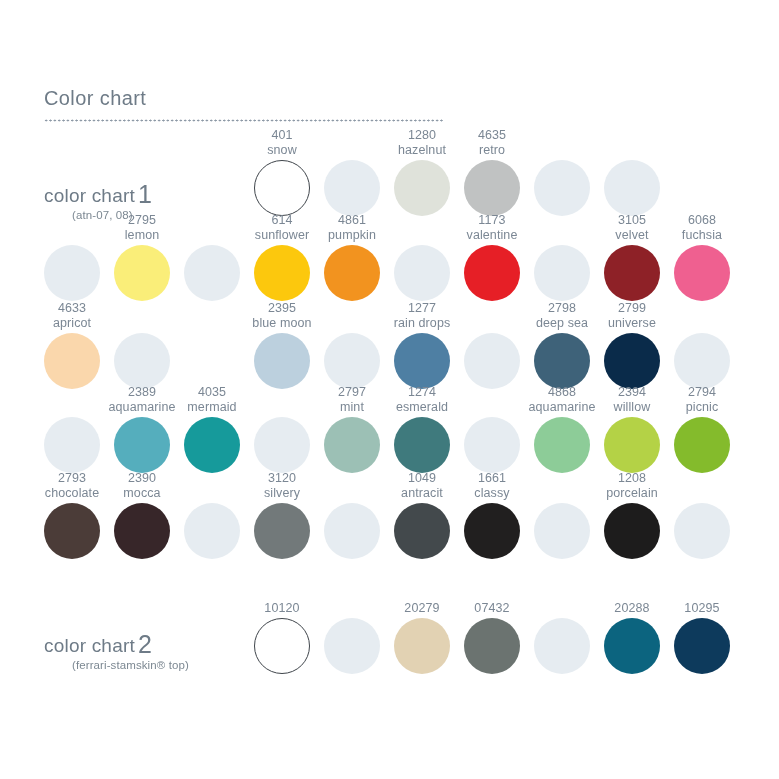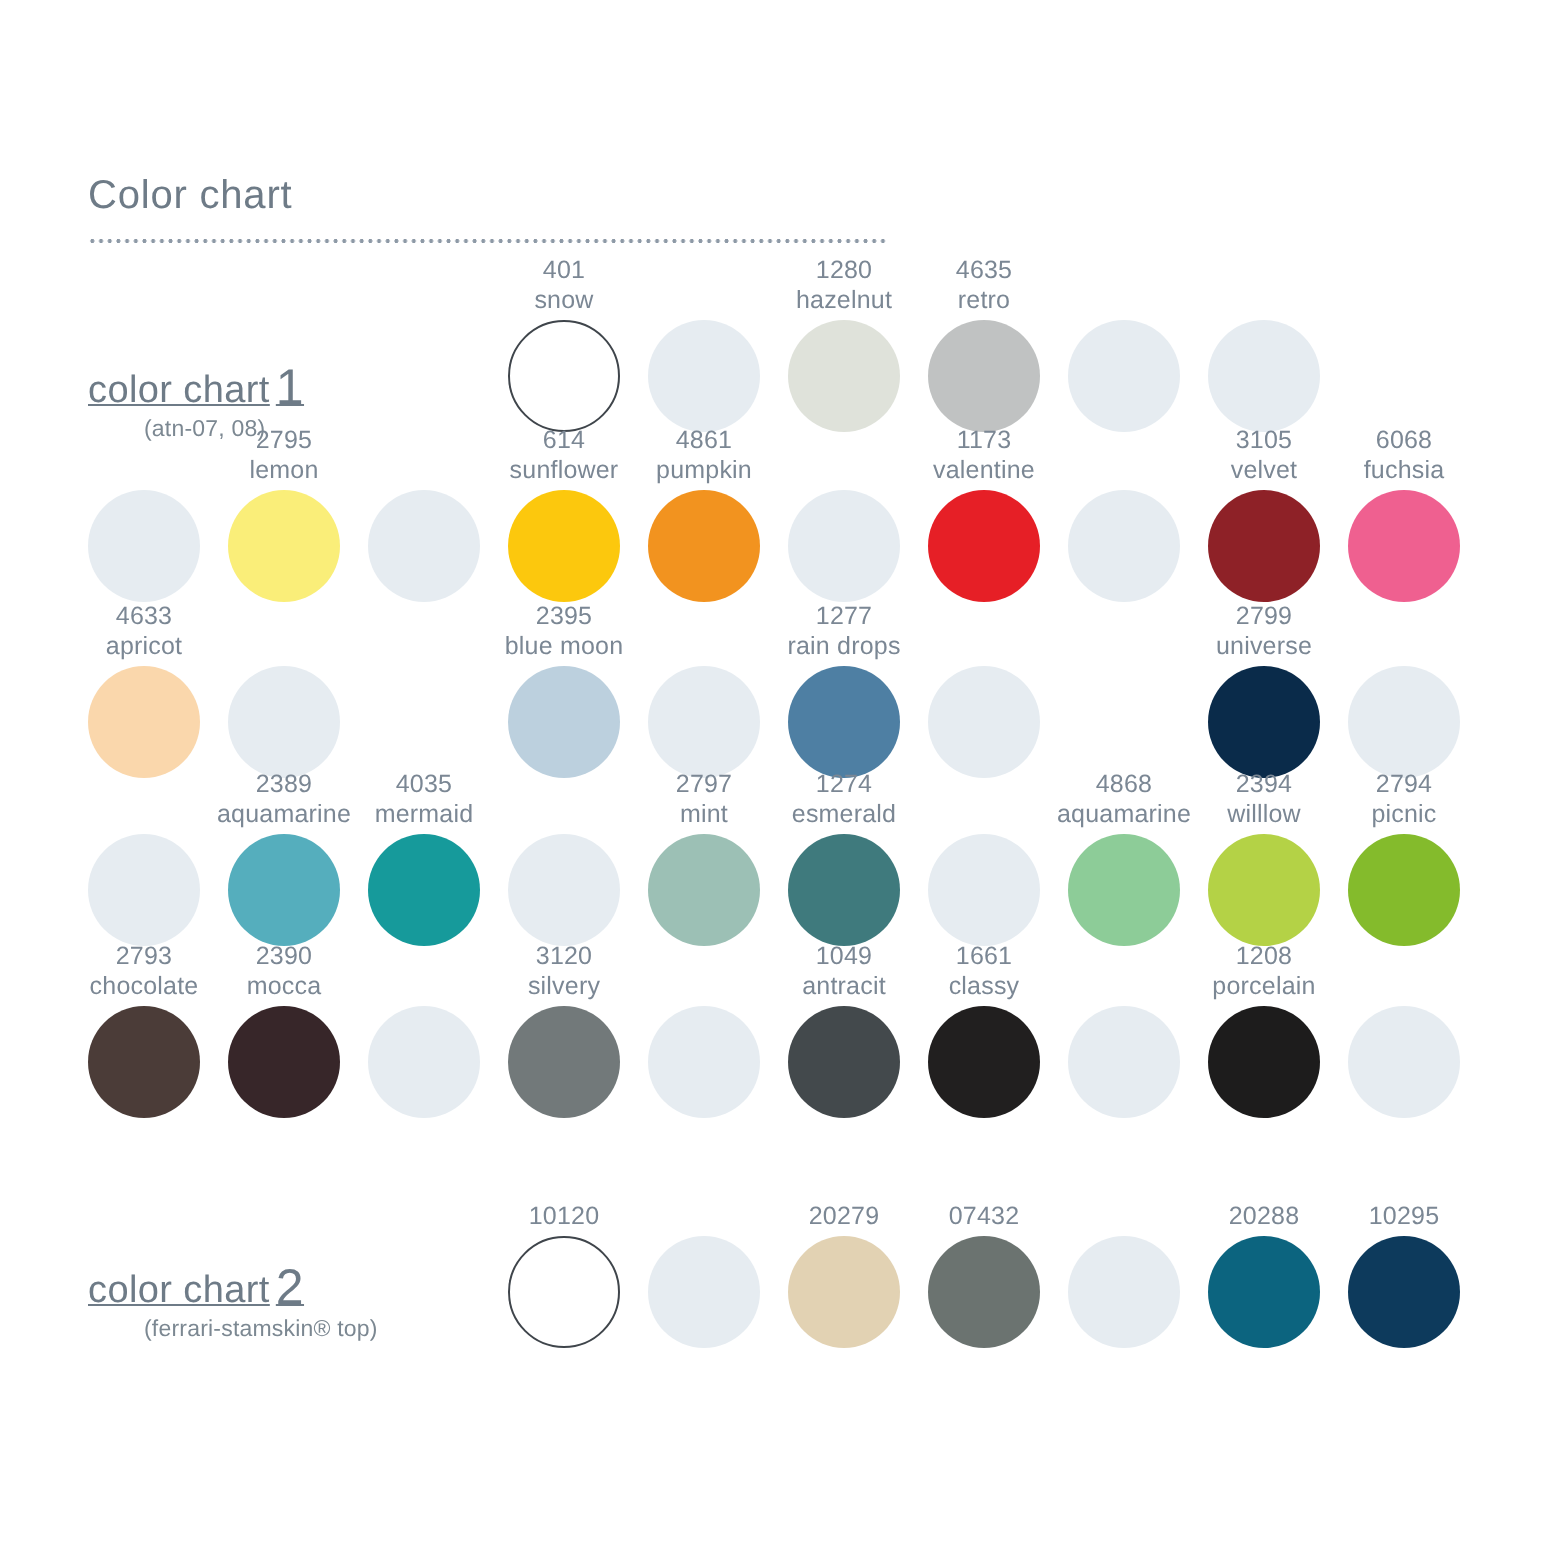--- a/index.html
+++ b/index.html
@@ -53,21 +53,20 @@
   .section-title {
     position: absolute;
     left: 44px;
     white-space: nowrap;
   }
   .section-title .line1 {
     font-size: 19px;
     color: #6e7b87;
     line-height: 22px;
     letter-spacing: 0.2px;
-    text-decoration: underline;
   }
   .section-title .line1 .num {
     font-size: 25px;
     vertical-align: -1px;
     margin-left: 3px;
     color: #6e7b87;
   }
   .section-title .line2 {
     font-size: 11.5px;
     color: #7c8892;
@@ -261,20 +260,27 @@
         <div class="cell" style="left: 350px;">
           <div class="cap">
             <span class="code">1277</span>
             <span class="nm">rain drops</span>
           </div>
           <div class="dot" title="1277 rain drops" style="background: rgb(78, 127, 163);"></div>
         </div>
         <div class="cell" style="left: 420px;">
           <div class="dot" title="" style="background: rgb(230, 236, 241);"></div>
         </div>
+        <div class="cell" style="left: 490px;">
+          <div class="cap">
+            <span class="code">2798</span>
+            <span class="nm">deep sea</span>
+          </div>
+          <div class="dot" title="2798 deep sea" style="background: rgb(62, 98, 121);"></div>
+        </div>
         <div class="cell" style="left: 560px;">
           <div class="cap">
             <span class="code">2799</span>
             <span class="nm">universe</span>
           </div>
           <div class="dot" title="2799 universe" style="background: rgb(10, 43, 74);"></div>
         </div>
         <div class="cell" style="left: 630px;">
           <div class="dot" title="" style="background: rgb(230, 236, 241);"></div>
         </div>

